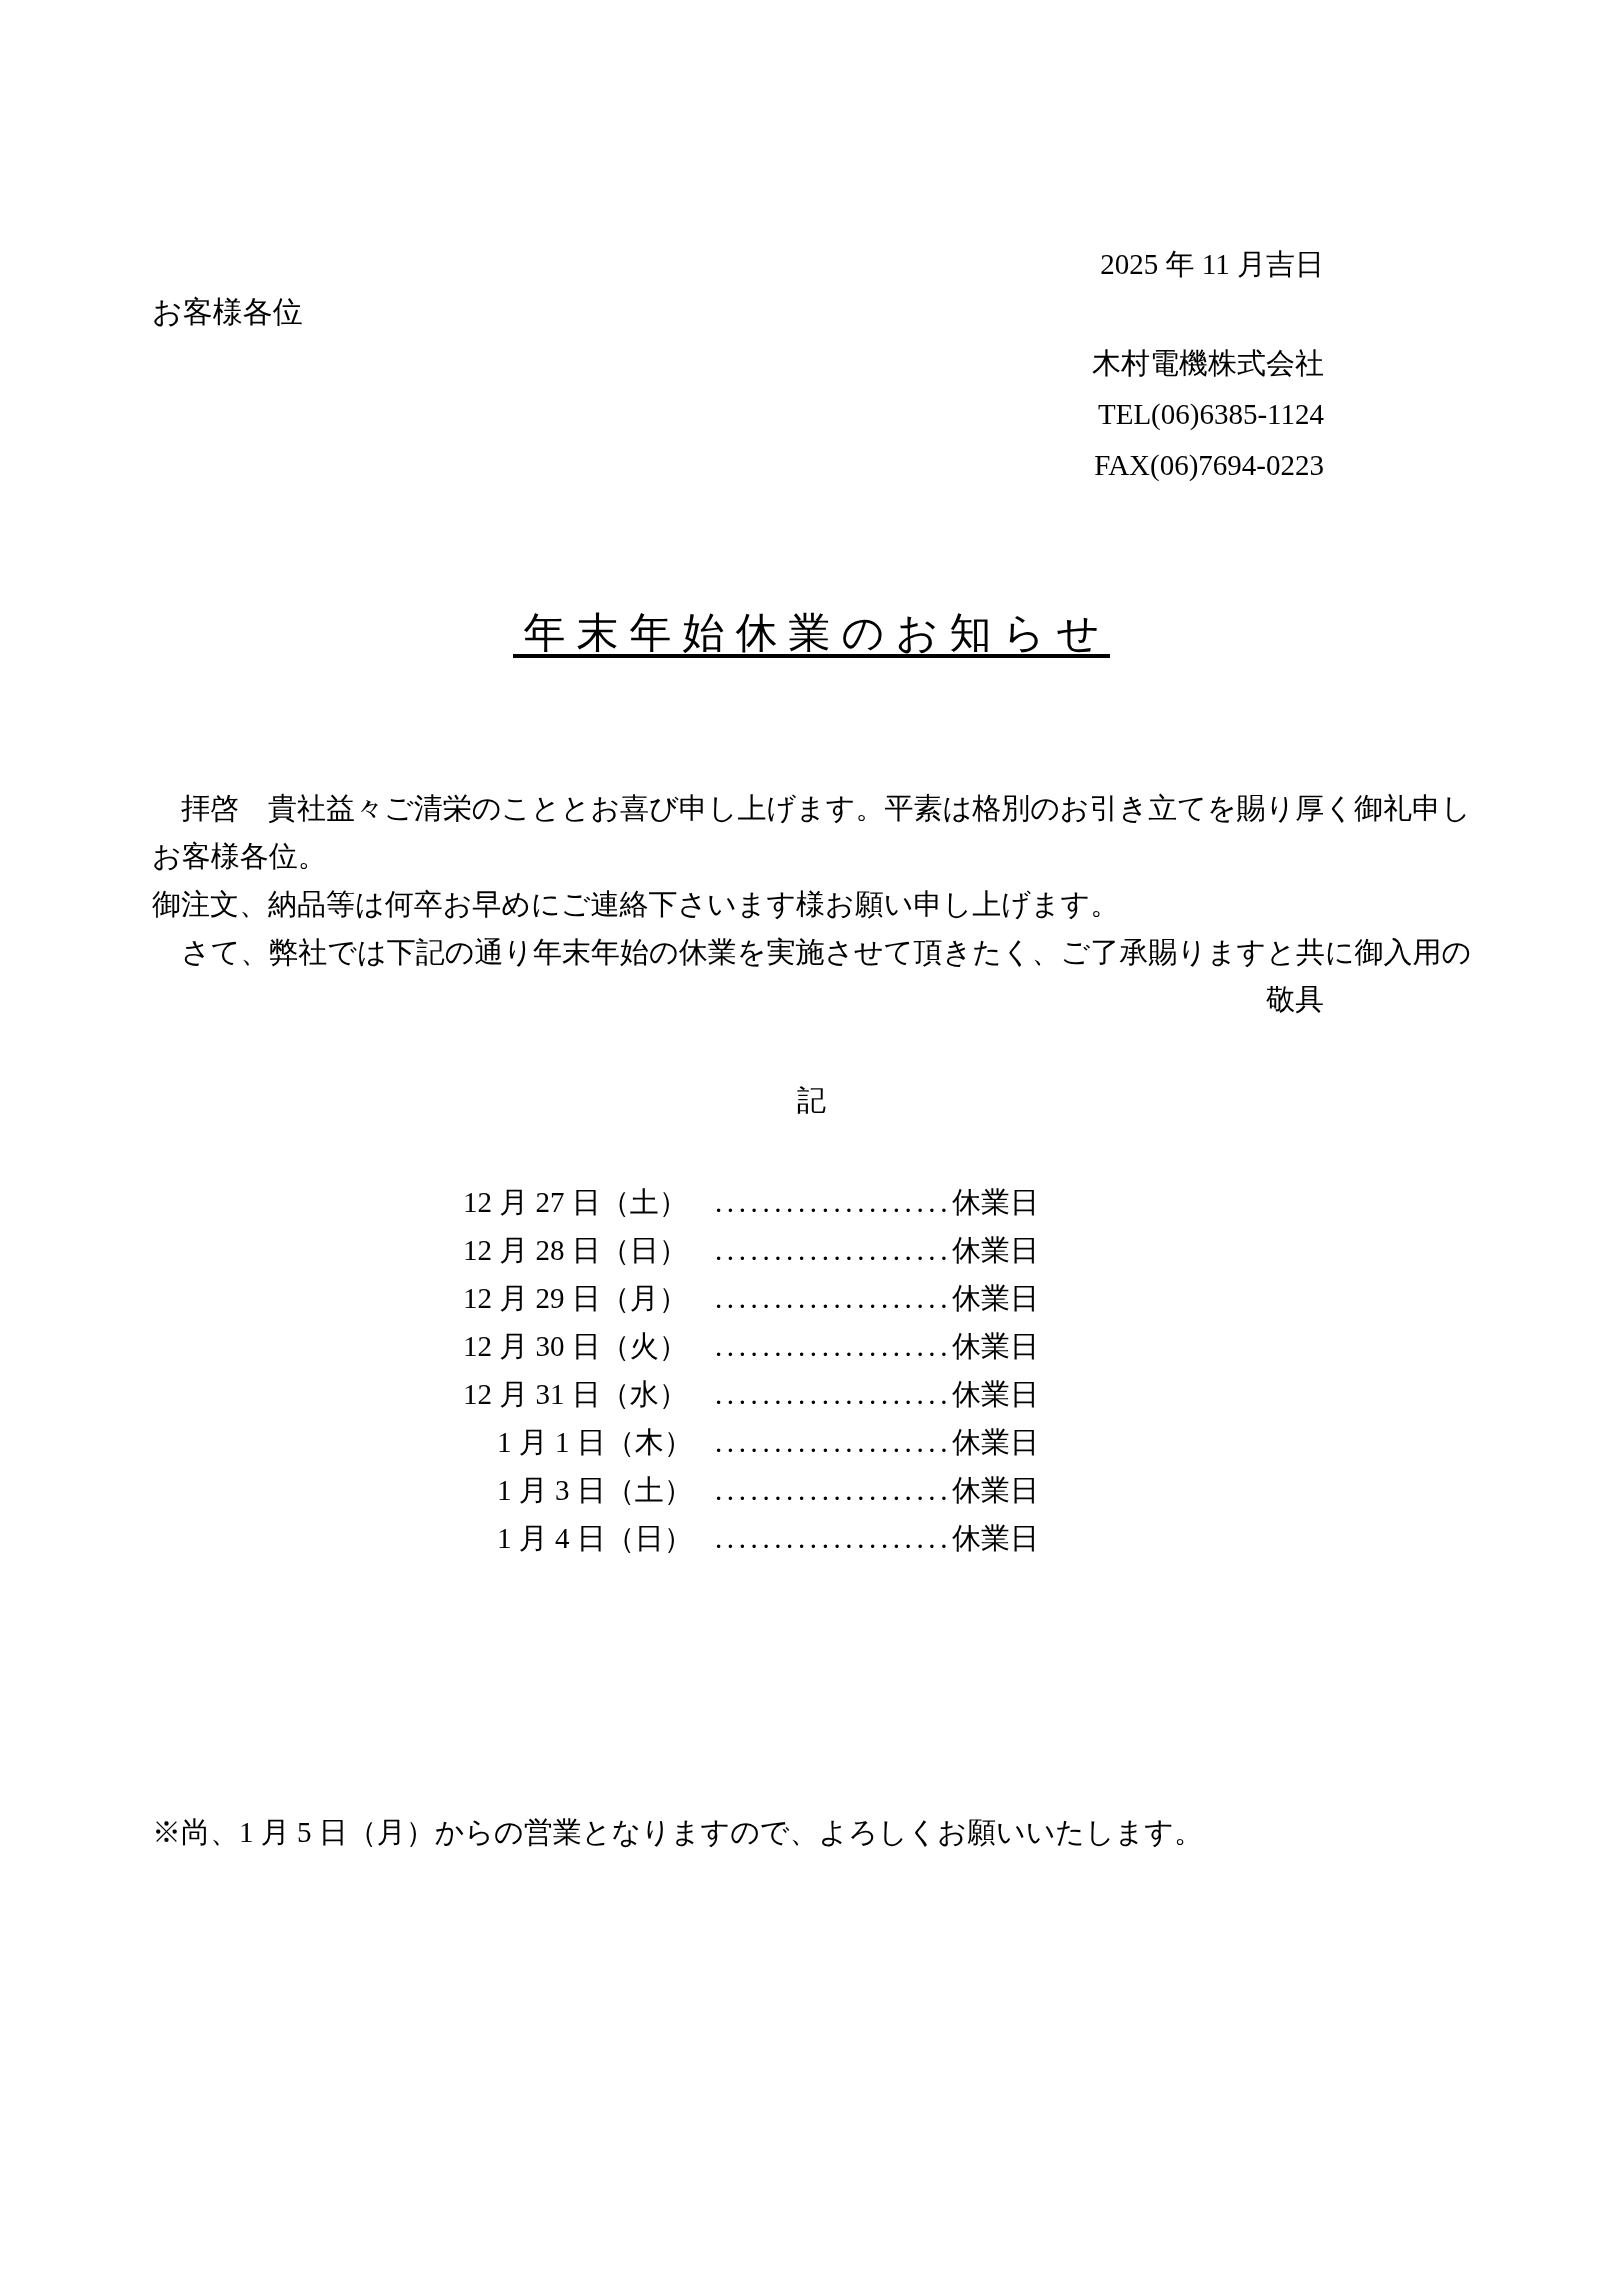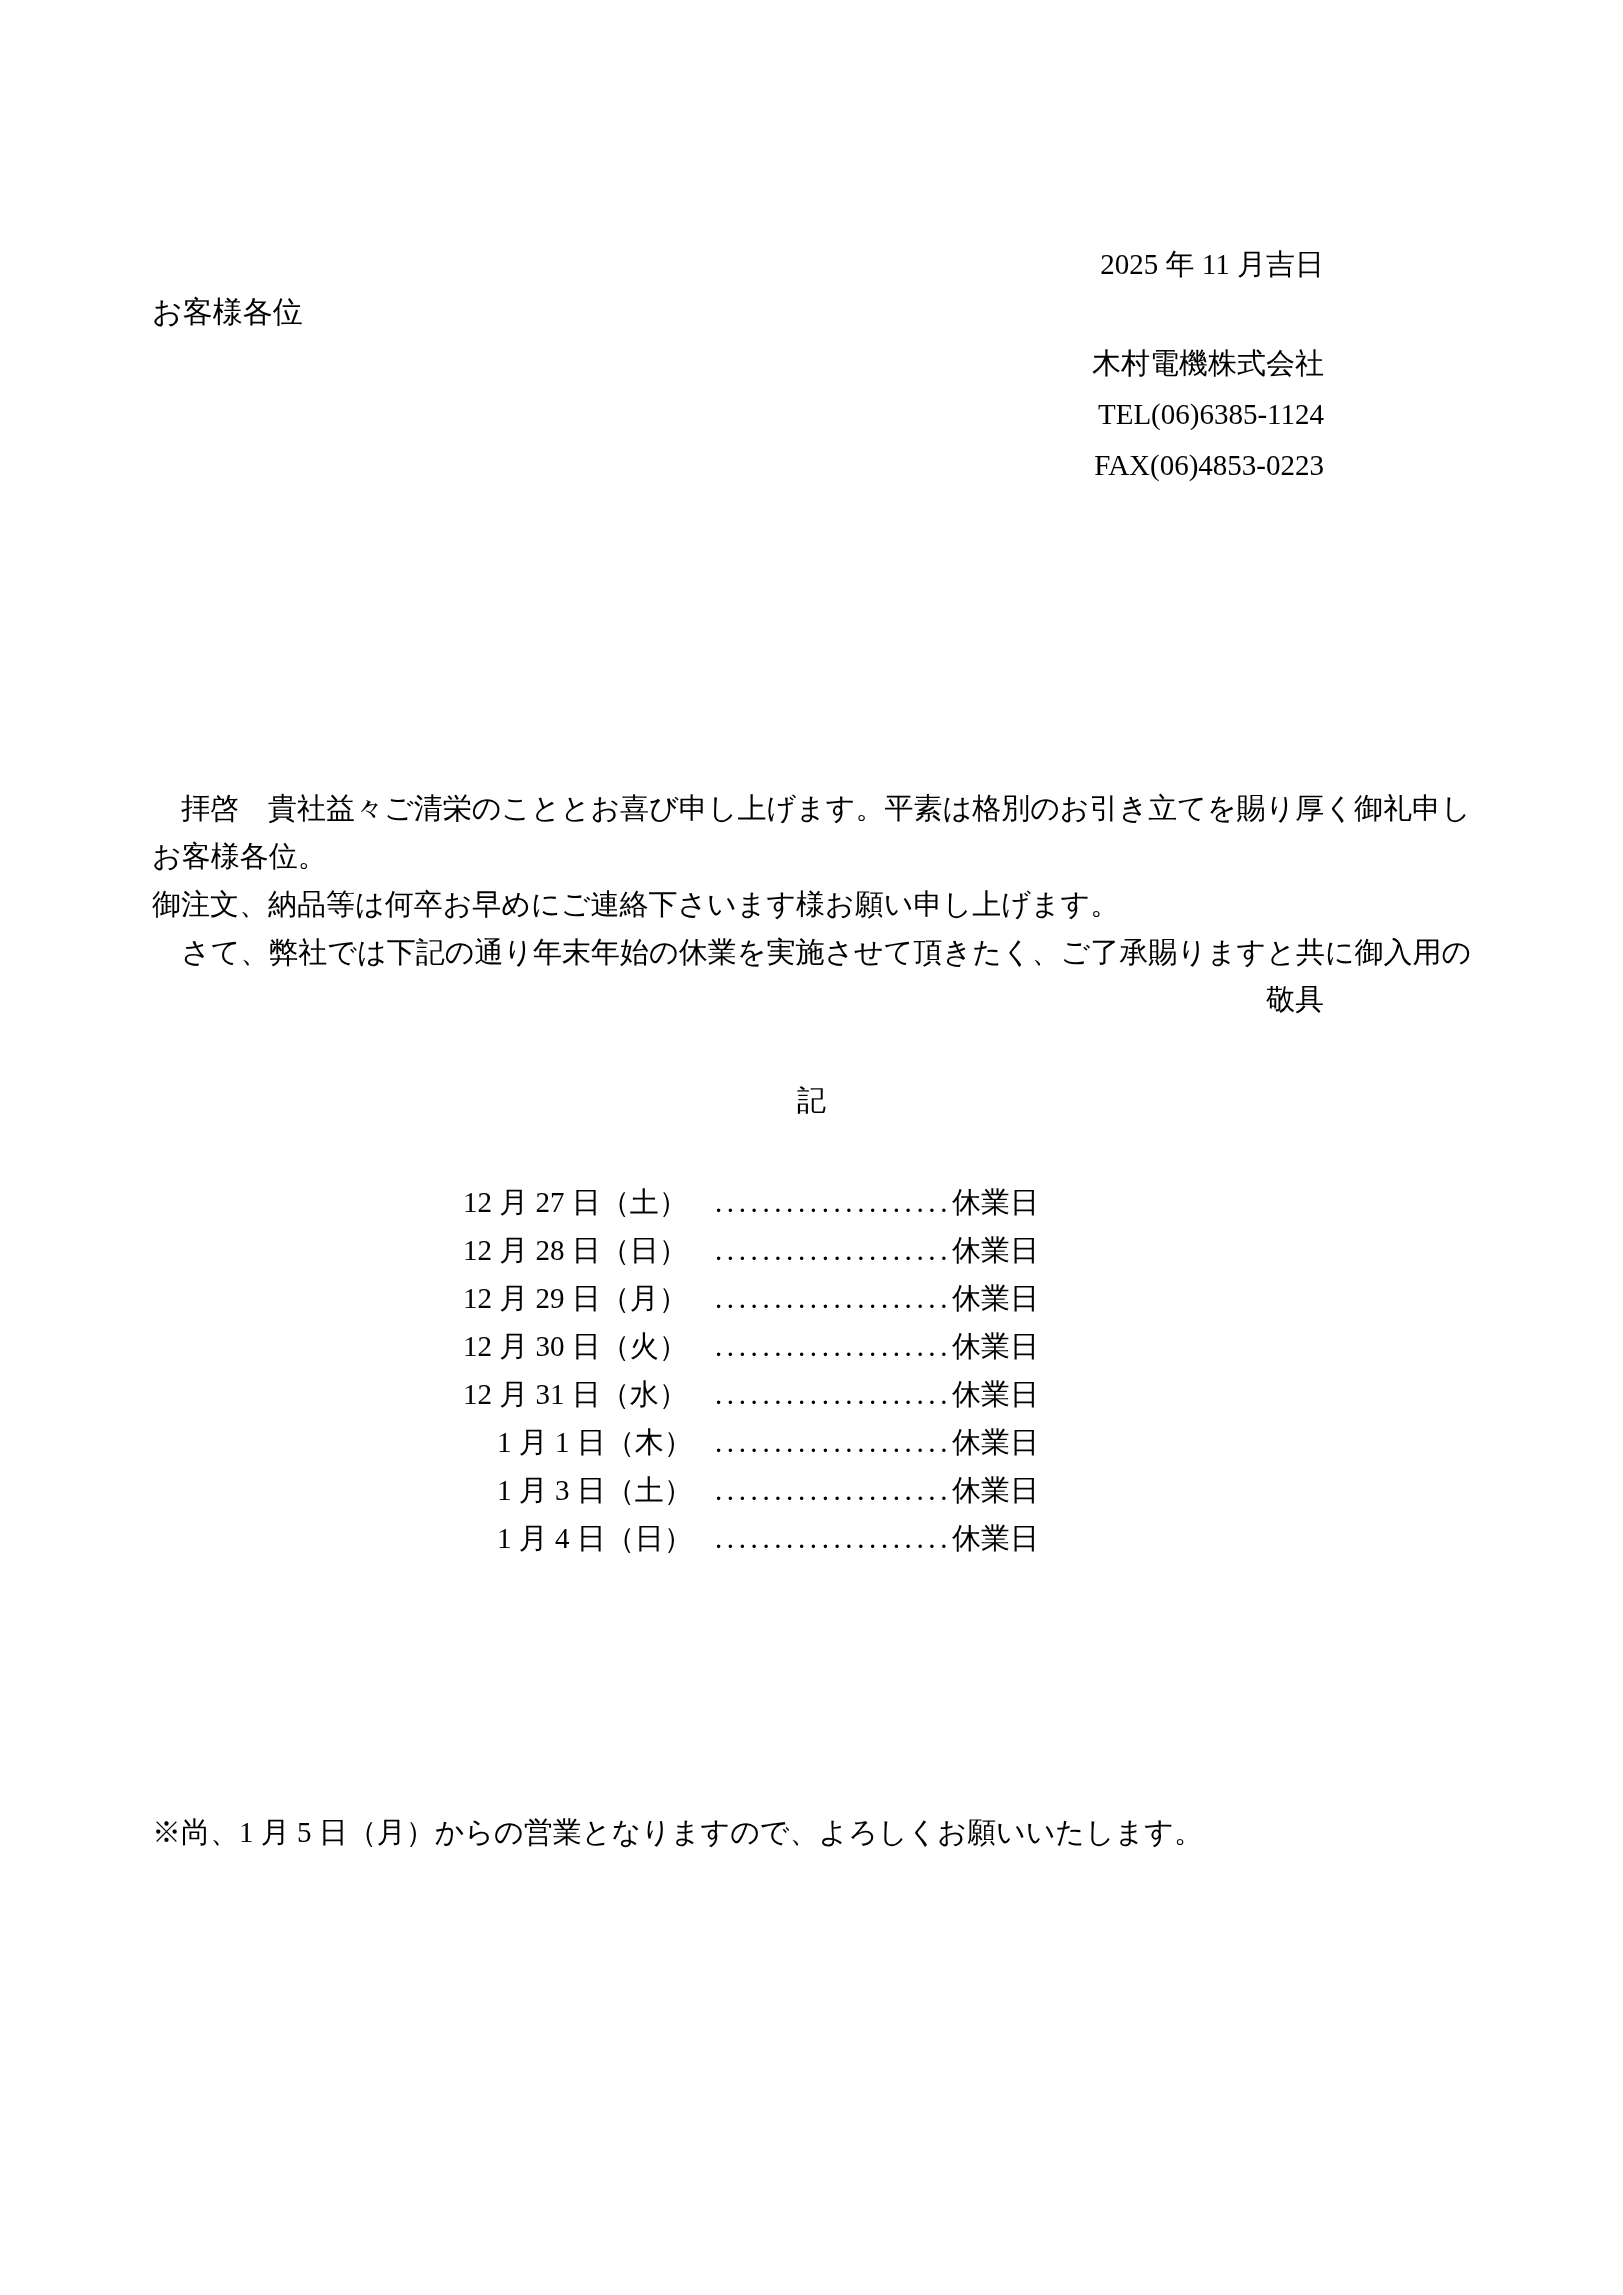--- a/index.html
+++ b/index.html
@@ -86,23 +86,26 @@
 
 <div class="page">
 
   <div class="abs date-line txt">2025 年 11 月吉日</div>
 
   <div class="abs addressee txt">お客様各位</div>
 
   <div class="abs sender-block">
     <div class="txt">木村電機株式会社</div>
     <div class="txt">TEL(06)6385-1124</div>
-    <div class="txt">FAX(06)4853-0223</div>
+    <div class="txt">FAX(06)7694-0223</div>
   </div>
 
+  <div class="abs title-row">
+    <span class="doc-title">年末年始休業のお知らせ</span>
+  </div>
 
   <div class="abs body-block">
     <div class="txt">　拝啓　貴社益々ご清栄のこととお喜び申し上げます。平素は格別のお引き立てを賜り厚く御礼申し</div>
     <div class="txt">お客様各位。</div>
     <div class="txt">御注文、納品等は何卒お早めにご連絡下さいます様お願い申し上げます。</div>
     <div class="txt">　さて、弊社では下記の通り年末年始の休業を実施させて頂きたく、ご了承賜りますと共に御入用の</div>
   </div>
 
   <div class="abs closing-line txt">敬具</div>
 

